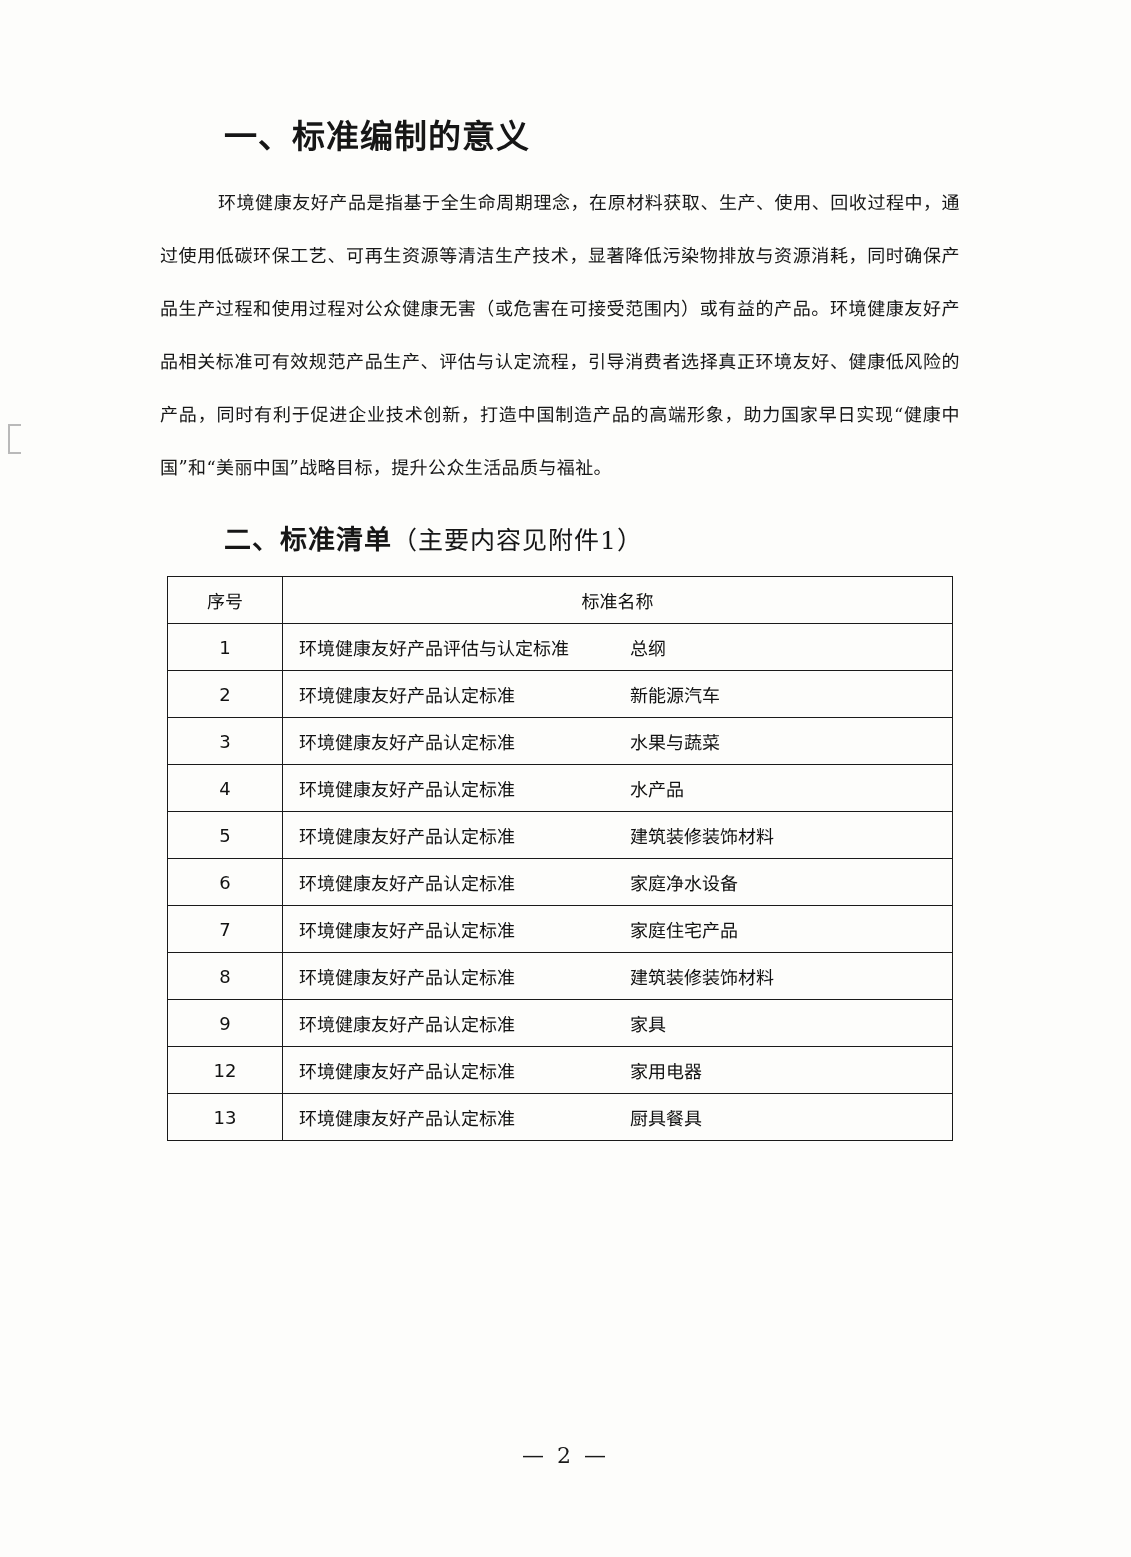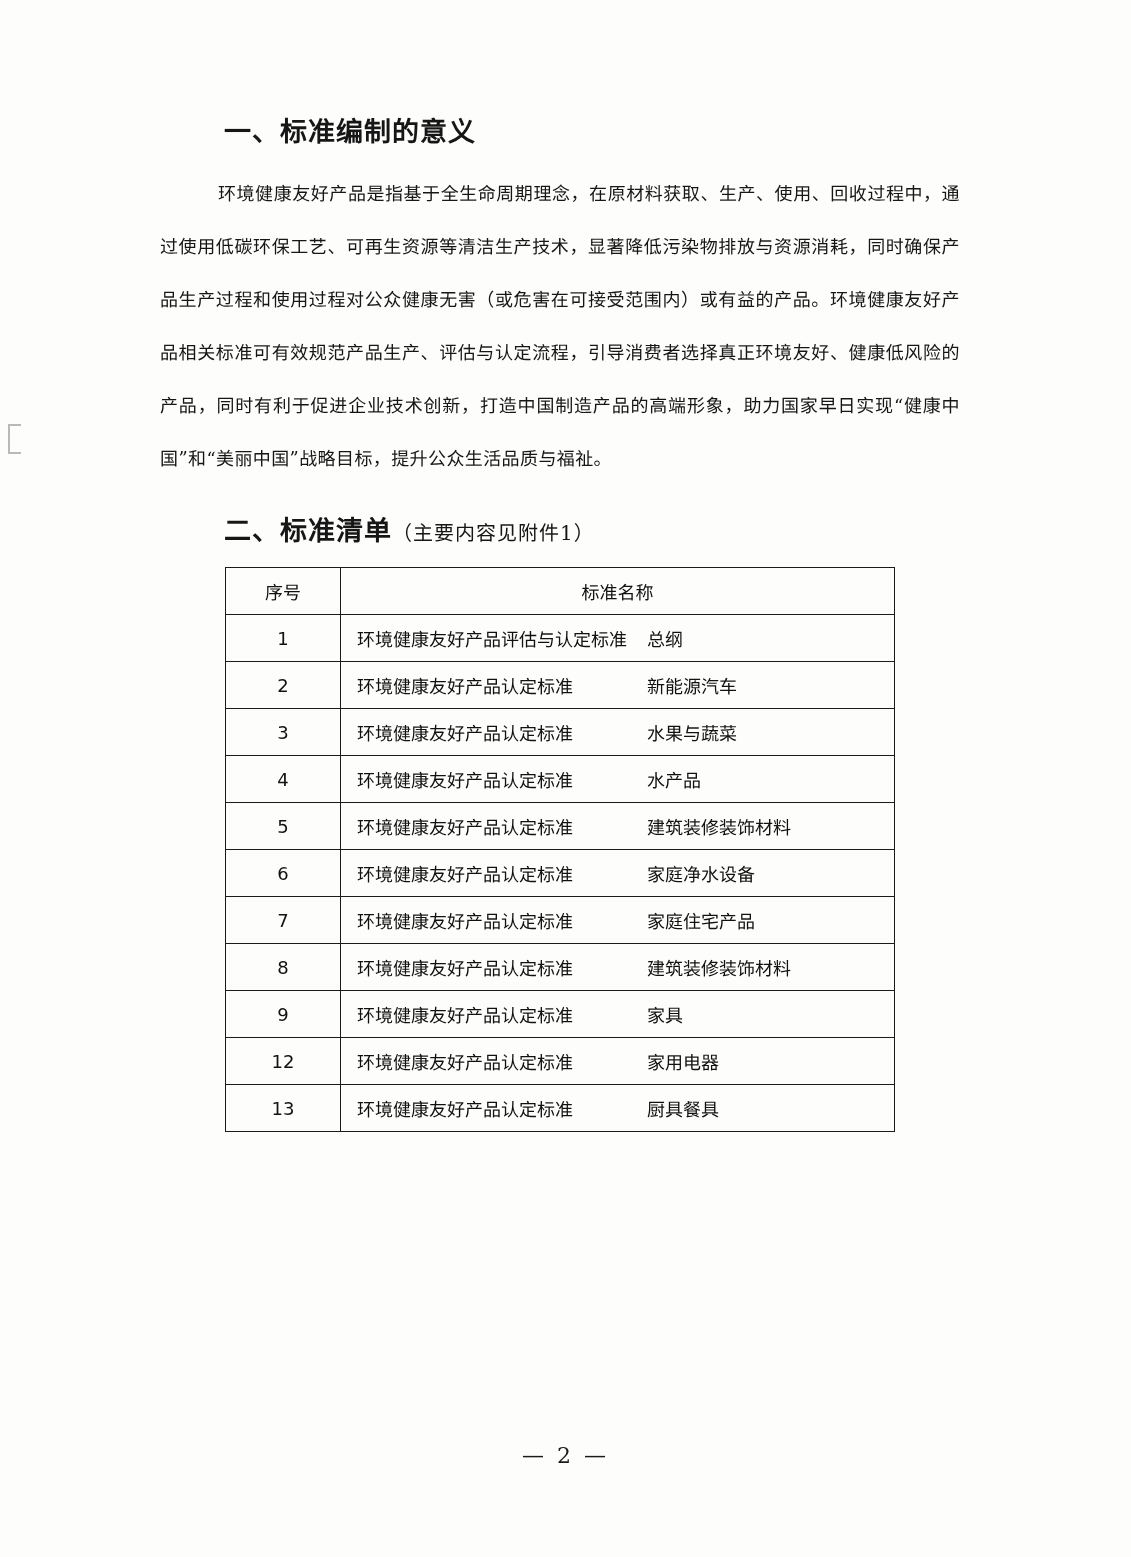--- a/index.html
+++ b/index.html
@@ -33,21 +33,21 @@
   .scan-mark.m3 { left: 8px;  top: 426px; width: 2px;  height: 28px; }
 
   .content {
     position: absolute;
     left: 160px;
     top: 112px;
     width: 800px;
   }
 
   h2.heading {
-    font-size: 27px;
+    font-size: 33px;
     font-weight: bold;
     letter-spacing: 1px;
     margin: 0 0 14px 0;
     text-indent: 64px;
     line-height: 1.5;
   }
 
   p.body-par {
     font-size: 18px;
     line-height: 53px;
@@ -61,26 +61,26 @@
   h2.heading2 {
     font-size: 27px;
     font-weight: bold;
     letter-spacing: 1px;
     margin: 26px 0 16px 0;
     text-indent: 64px;
     line-height: 1.5;
   }
   h2.heading2 .sub {
     font-weight: normal;
-    font-size: 20px;
+    font-size: 25px;
   }
 
   table.std-table {
     border-collapse: collapse;
-    width: 670px;
+    width: 786px;
     margin: 12px auto;
     table-layout: fixed;
     font-family: "DejaVu Sans", "Liberation Sans", sans-serif;
   }
   table.std-table th,
   table.std-table td {
     border: 1px solid #1a1a1a;
     height: 44px;
     font-size: 18px;
     font-weight: normal;
@@ -94,20 +94,21 @@
   table.std-table th.col-name {
     text-align: center;
   }
   table.std-table td.col-name {
     text-align: left;
     padding-left: 16px;
   }
   .name-wrap {
     display: flex;
     align-items: center;
+    gap: 41px;
   }
   .name-main {
     display: inline-block;
     min-width: 290px;
   }
   .name-cat {
     display: inline-block;
   }
 
   .page-number {

